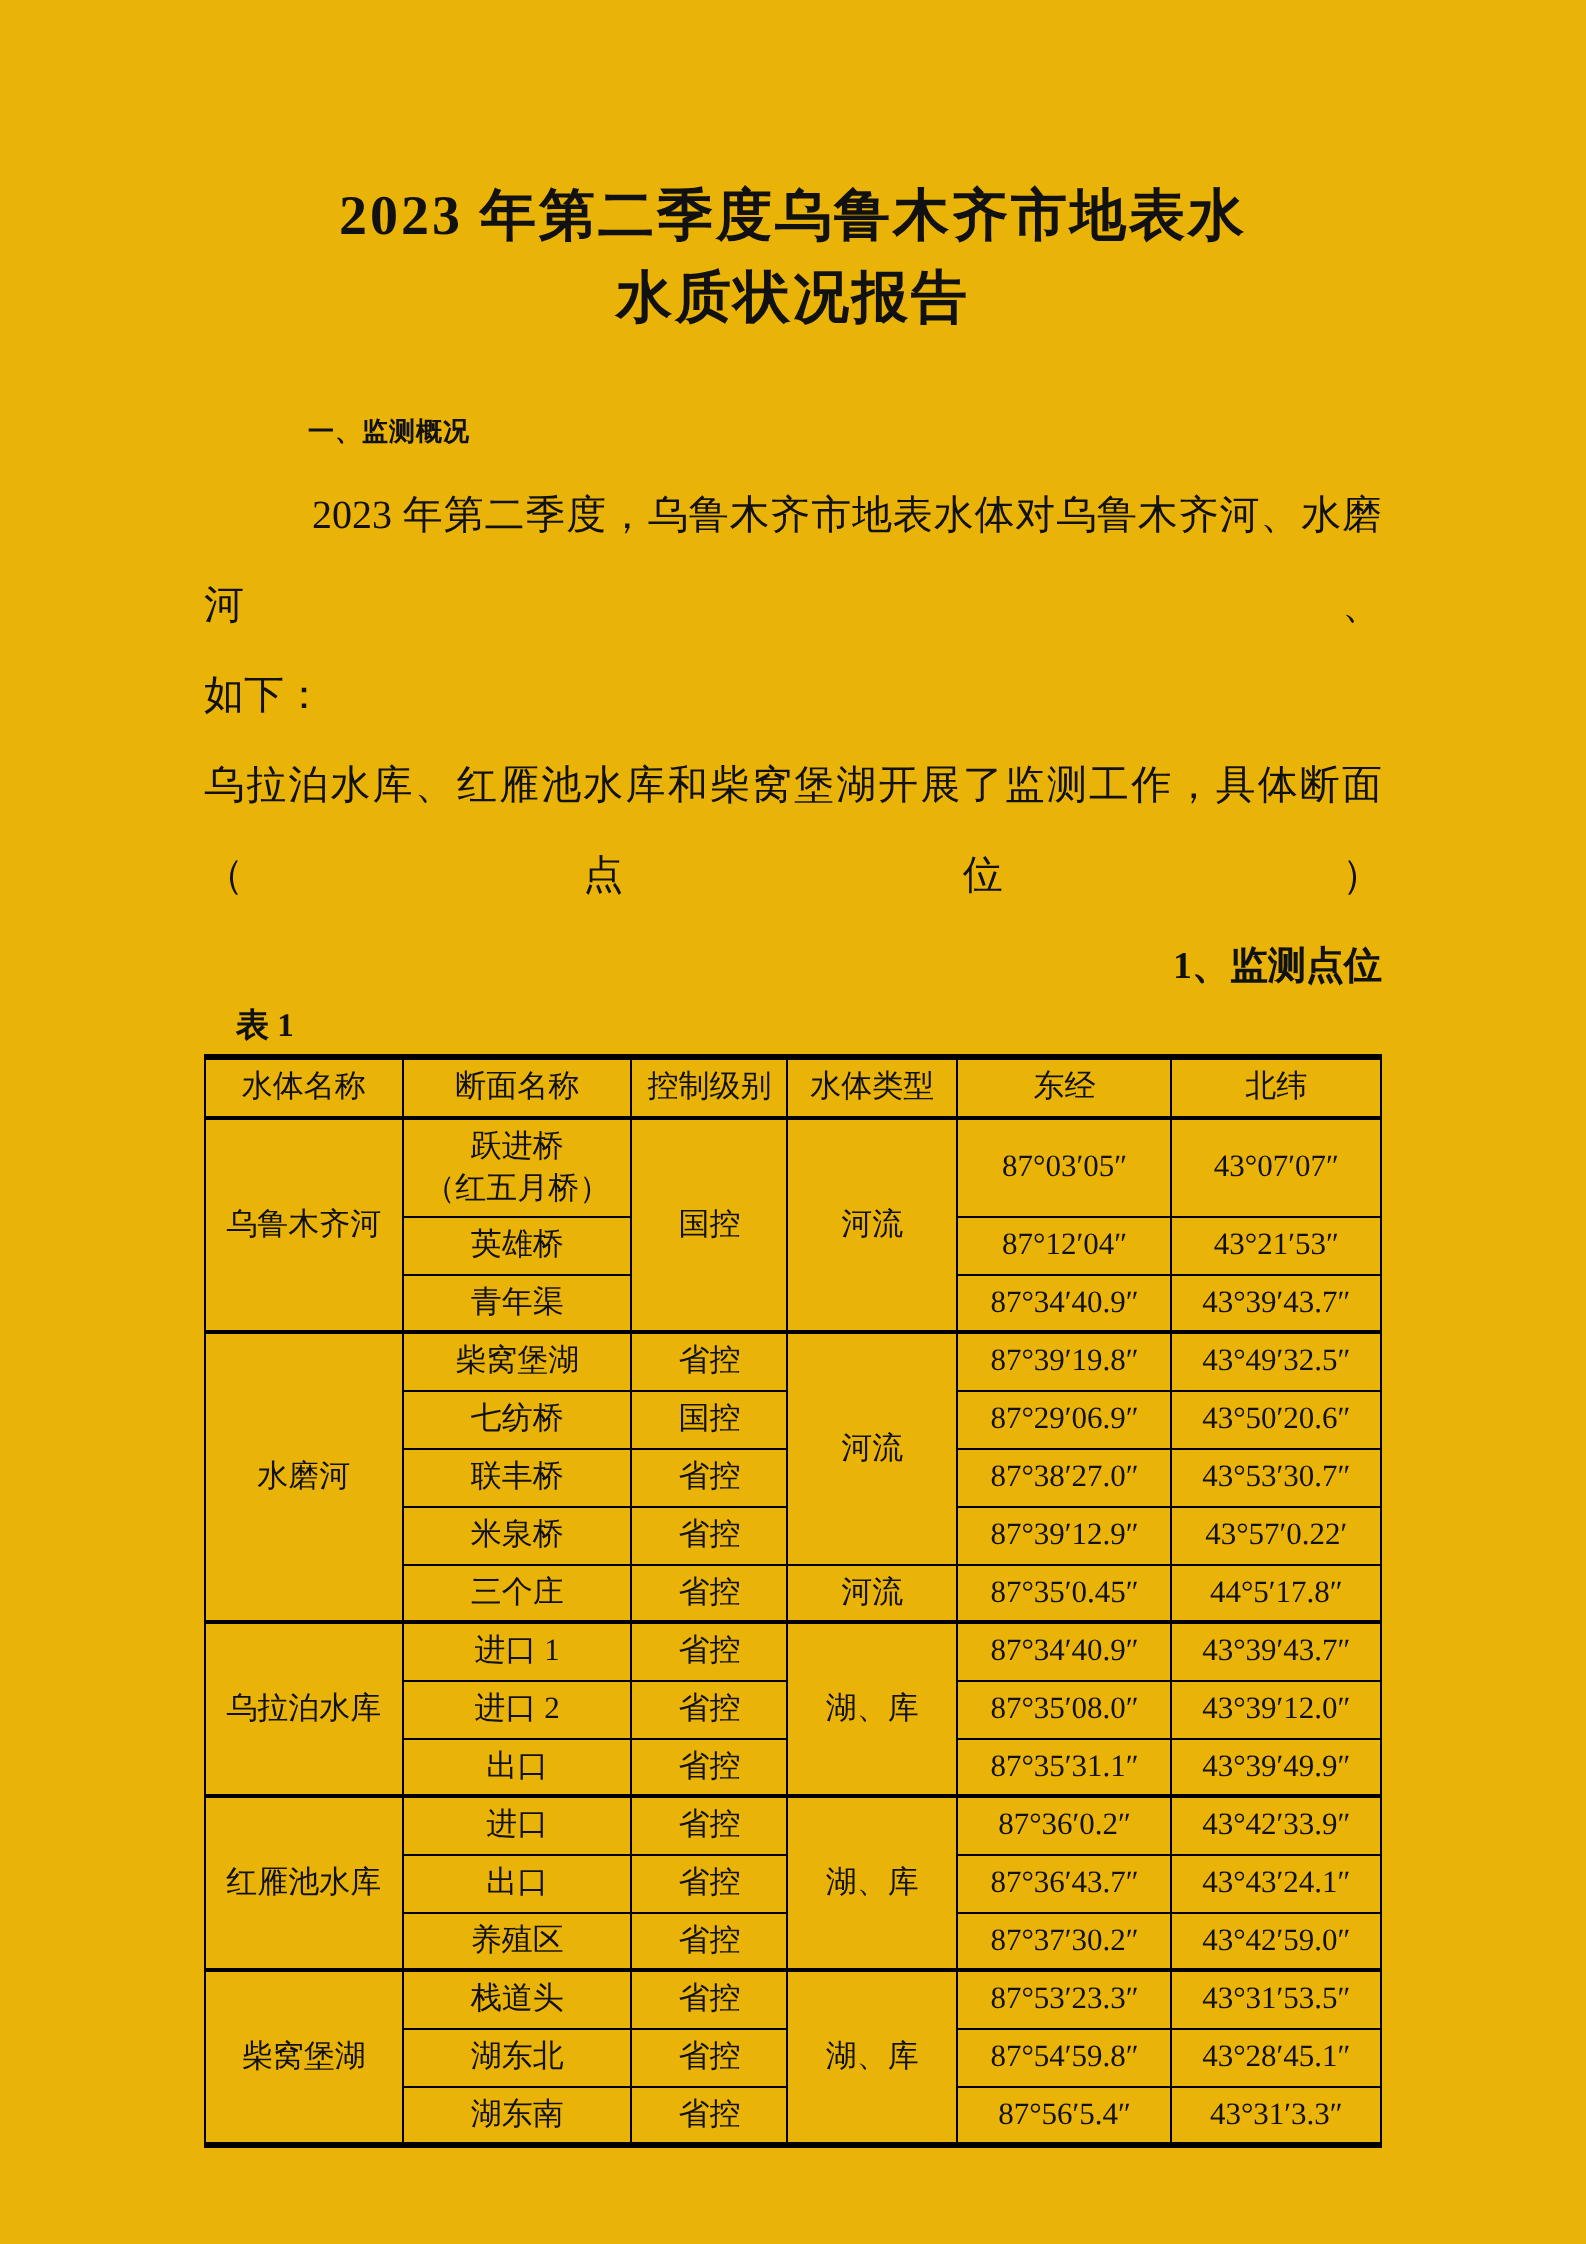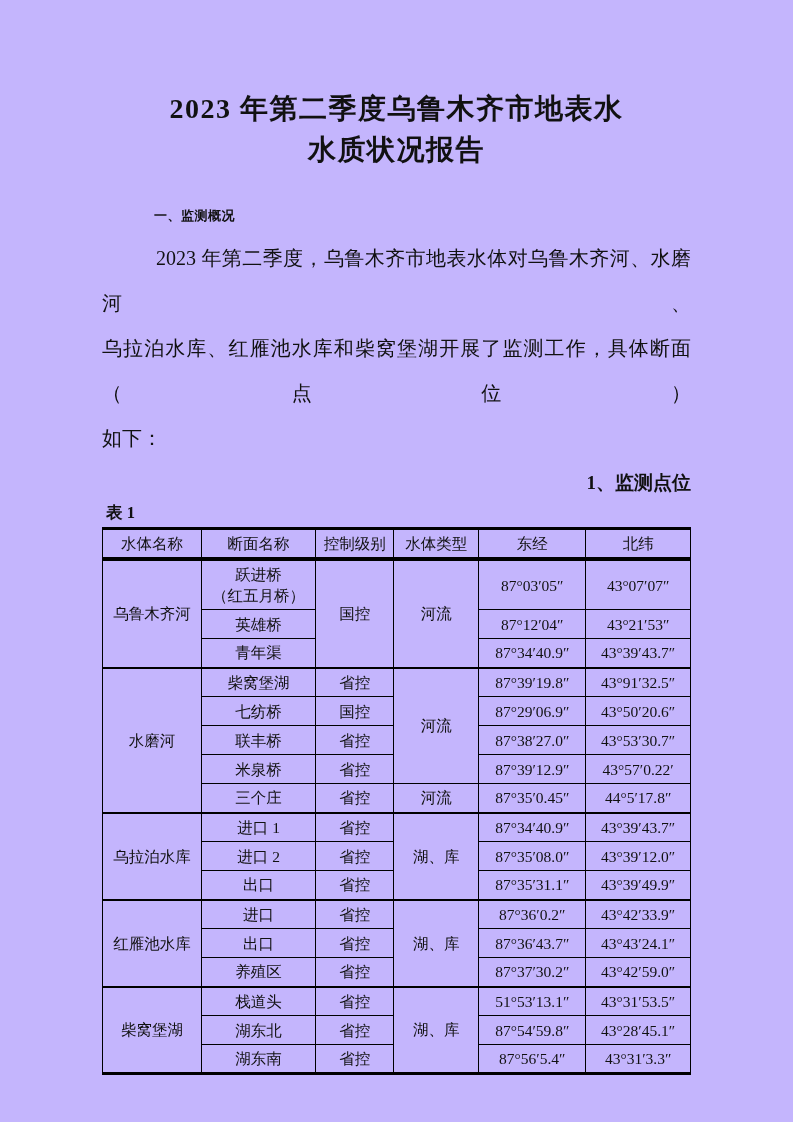--- a/index.html
+++ b/index.html
@@ -6,21 +6,21 @@
   html, body { background: #e8e8e8; }
   body {
     font-family: "Liberation Serif", "DejaVu Serif", serif;
     color: #111111;
   }
   .page {
     position: relative;
     width: 793px;
     height: 1122px;
     margin: 0 auto;
-    background: #c4b5fd;
+    background: #eab308;
     overflow: hidden;
     padding: 0 102px;
   }
   
   .doc-title {
     padding-top: 88px;
     text-align: center;
     font-size: 28px;
     font-weight: bold;
     line-height: 41px;
@@ -55,61 +55,61 @@
   
   .table-wrap { margin-top: 7px; width: 100%; }
   .caption-row {
     position: relative;
     text-align: center;
     font-size: 16.5px;
     font-weight: bold;
     height: 22px;
     line-height: 20px;
   }
-  .table-label { position: absolute; left: 4px; top: 0; }
+  .table-label { position: absolute; left: 16px; top: 0; }
   
   table.points {
     width: 100%;
     border-collapse: collapse;
     table-layout: fixed;
     margin-top: 2px;
     border-top: 3px solid #000;
     border-bottom: 3px solid #000;
   }
   table.points th, table.points td {
     border: 1px solid #000;
     text-align: center;
     vertical-align: middle;
     font-size: 15.5px;
     font-weight: normal;
     line-height: 21px;
     padding: 3px 2px;
     overflow: hidden;
   }
-  table.points thead th { border-bottom: 4px solid #000000; height: 30px; }
+  table.points thead th { border-bottom: 2px solid #000000; height: 30px; }
   table.points td { height: 29px; }
   table.points tr.group-start td { border-top: 2px solid #000; }
   table.points td div { line-height: 21px; }
 </style>
 </head>
 <body>
 
 <div class="page">
 
   <h1 class="doc-title">
     <span class="title-line">2023 年第二季度乌鲁木齐市地表水</span>
     <span class="title-line">水质状况报告</span>
   </h1>
 
   <div class="h1">一、监测概况</div>
 
   <div class="para">
     <div class="pline pline-indent pjust">2023 年第二季度，乌鲁木齐市地表水体对乌鲁木齐河、水磨河、</div>
+    <div class="pline">如下：</div>
     <div class="pline pjust">乌拉泊水库、红雁池水库和柴窝堡湖开展了监测工作，具体断面（点位）</div>
-    <div class="pline">如下：</div>
   </div>
 
   <div class="h2">1、监测点位</div>
 
   <div class="table-wrap">
     <div class="caption-row">
       <span class="table-label">表 1</span>
     </div>
     <table class="points">
       <colgroup id="points-colgroup">
@@ -151,21 +151,21 @@
             <td>青年渠</td>
             <td>87°34′40.9″</td>
             <td>43°39′43.7″</td>
           </tr>
           <tr class="group-start">
             <td rowspan="5">水磨河</td>
             <td>柴窝堡湖</td>
             <td>省控</td>
             <td rowspan="4">河流</td>
             <td>87°39′19.8″</td>
-            <td>43°91′32.5″</td>
+            <td>43°49′32.5″</td>
           </tr>
           <tr>
             <td>七纺桥</td>
             <td>国控</td>
             <td>87°29′06.9″</td>
             <td>43°50′20.6″</td>
           </tr>
           <tr>
             <td>联丰桥</td>
             <td>省控</td>
@@ -223,21 +223,21 @@
             <td>养殖区</td>
             <td>省控</td>
             <td>87°37′30.2″</td>
             <td>43°42′59.0″</td>
           </tr>
           <tr class="group-start">
             <td rowspan="3">柴窝堡湖</td>
             <td>栈道头</td>
             <td>省控</td>
             <td rowspan="3">湖、库</td>
-            <td>51°53′13.1″</td>
+            <td>87°53′23.3″</td>
             <td>43°31′53.5″</td>
           </tr>
           <tr>
             <td>湖东北</td>
             <td>省控</td>
             <td>87°54′59.8″</td>
             <td>43°28′45.1″</td>
           </tr>
           <tr>
             <td>湖东南</td>

